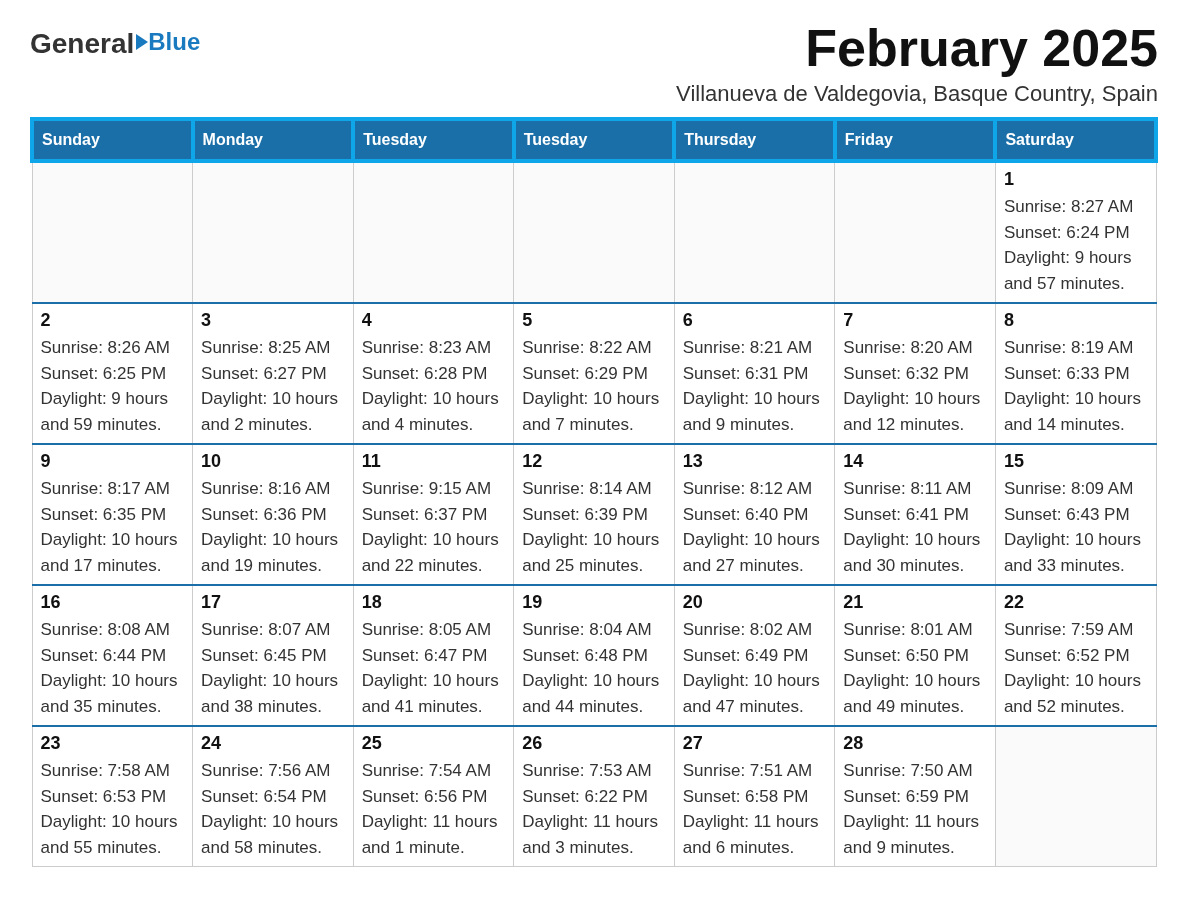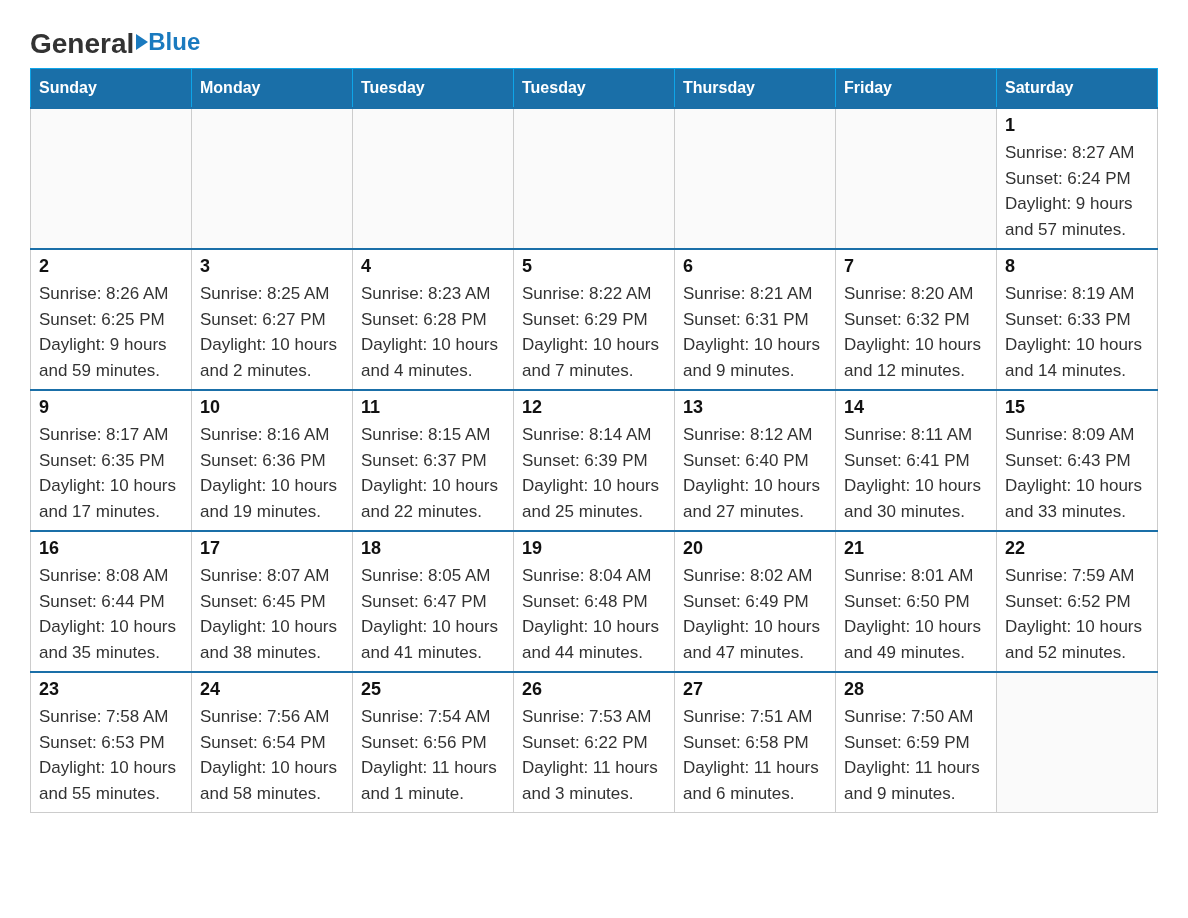--- a/index.html
+++ b/index.html
@@ -65,21 +65,21 @@
       border-collapse: collapse;
       margin-top: 10px;
     }
     .calendar th {
       background-color: #1a6fa8;
       color: #fff;
       font-size: 16px;
       font-weight: bold;
       padding: 10px 8px;
       text-align: left;
-      border: 1px solid #0ea5e9;
+      border: 4px solid #0ea5e9;
     }
     .calendar td {
       border: 1px solid #ccc;
       vertical-align: top;
       padding: 6px 8px;
       width: calc(100% / 7);
       min-height: 110px;
     }
     .calendar tr:first-child td {
       border-top: 2px solid #1a6fa8;
@@ -110,20 +110,24 @@
 </head>
 <body>
 
 <div class="header">
   <div class="logo">
     <div class="logo-line">
       <span class="logo-general">General</span>
       <span class="logo-arrow"></span>
     </div>
     <span class="logo-blue">Blue</span>
+  </div>
+  <div class="title-block">
+    <div class="month-title">February 2025</div>
+    <div class="location-title">Villanueva de Valdegovia, Basque Country, Spain</div>
   </div>
 </div>
 
 <table class="calendar">
   <thead>
     <tr>
     <th>Sunday</th>
         <th>Monday</th>
         <th>Tuesday</th>
         <th>Tuesday</th>
@@ -199,21 +203,21 @@
 Daylight: 10 hours and 17 minutes.</div>
         </td>
         <td>
           <span class="day-number">10</span>
           <div class="day-info">Sunrise: 8:16 AM
 Sunset: 6:36 PM
 Daylight: 10 hours and 19 minutes.</div>
         </td>
         <td>
           <span class="day-number">11</span>
-          <div class="day-info">Sunrise: 8:15 AM
+          <div class="day-info">Sunrise: 9:15 AM
 Sunset: 6:37 PM
 Daylight: 10 hours and 22 minutes.</div>
         </td>
         <td>
           <span class="day-number">12</span>
           <div class="day-info">Sunrise: 8:14 AM
 Sunset: 6:39 PM
 Daylight: 10 hours and 25 minutes.</div>
         </td>
         <td>

